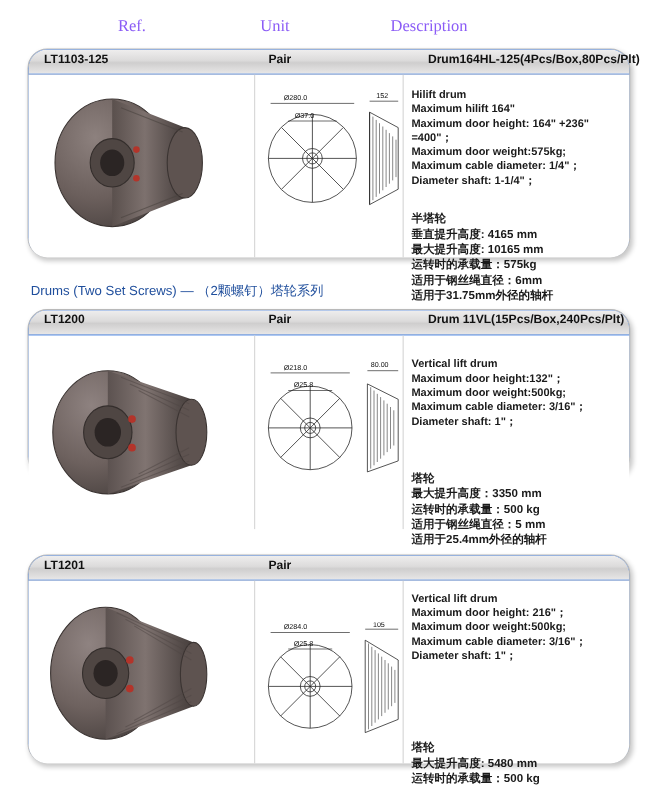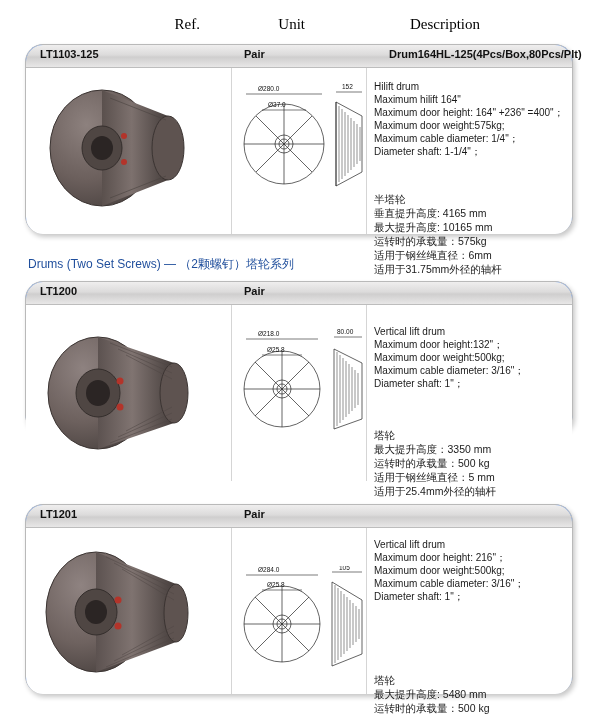--- a/index.html
+++ b/index.html
@@ -15,22 +15,22 @@
     position: relative;
     overflow: hidden;
   }
 
   
   .col-head {
     position: absolute;
     top: 16px;
     font-family: "Liberation Serif", serif;
     font-size: 15px;
-    color: #000000;
-    text-align: right;
+    color: #8b5cf6;
+    text-align: center;
   }
   .col-head.ref   { left: 40px;  width: 160px; }
   .col-head.unit  { left: 195px; width: 110px; }
   .col-head.desc  { left: 300px; width: 180px; }
 
   
   .product {
     position: absolute;
     left: 25px;
     width: 548px;
@@ -93,20 +93,21 @@
   }
   .cad svg { display: block; }
 
   
   .desc-text {
     position: absolute;
     font-size: 10px;
     line-height: 13px;
     color: #1a1a1a;
     white-space: pre-line;
+    font-weight: bold;
   }
   .desc-text.cn {
     font-size: 10.5px;
     line-height: 14px;
     margin-top: 30px;
   }
 
   
   .section-head {
     position: absolute;
@@ -216,20 +217,21 @@
 适用于31.75mm外径的轴杆</div>
   </div>
 </div>
 
 <div class="section-head" style="left:28px; top:256px;">Drums (Two Set Screws) — （2颗螺钉）塔轮系列</div>
 
 <div class="product" style="top:281px; height:152px;">
   <div class="title-bar">
     <span class="cell ref">LT1200</span>
     <span class="cell unit">Pair</span>
+    <span class="cell desc">Drum 11VL(15Pcs/Box,240Pcs/Plt)</span>
   </div>
   <div class="body-area" style="height:176px;">
     <div class="vsep" style="left:205px;"></div>
     <div class="vsep" style="left:340px;"></div>
 
     <div class="photo" style="top:10px;">
       <svg width="180" height="150" viewBox="0 0 180 150">
         <defs>
           <radialGradient id="g2" cx="35%" cy="28%" r="80%">
             <stop offset="0%" stop-color="#8e8280"></stop>

